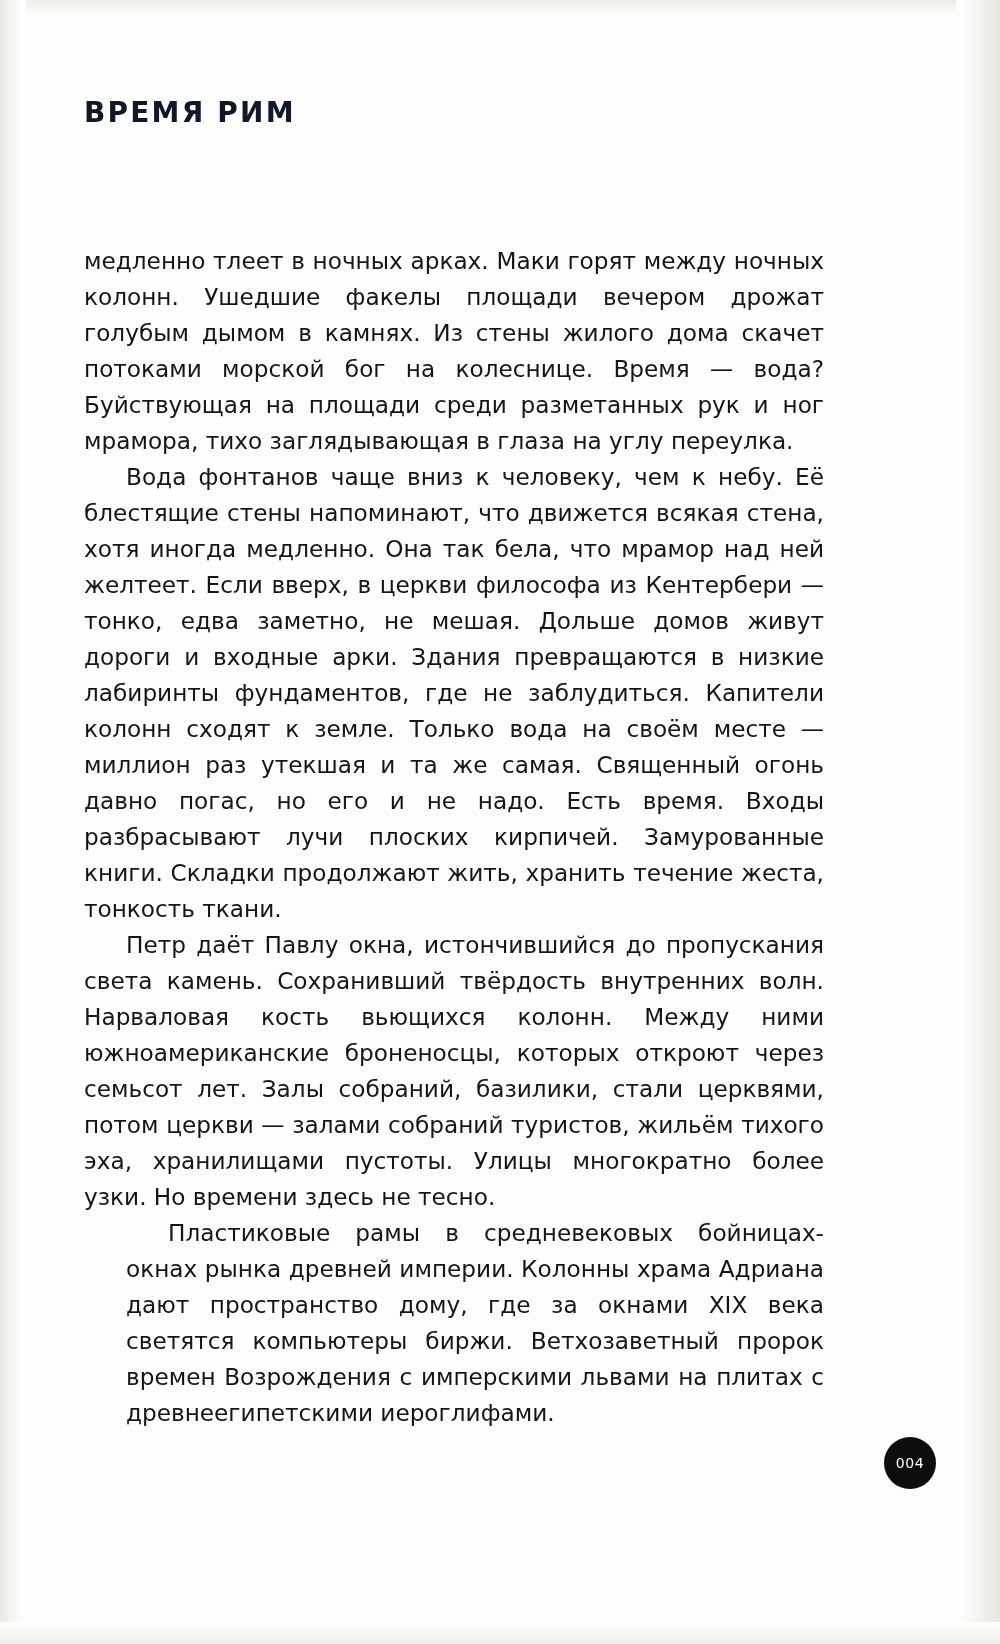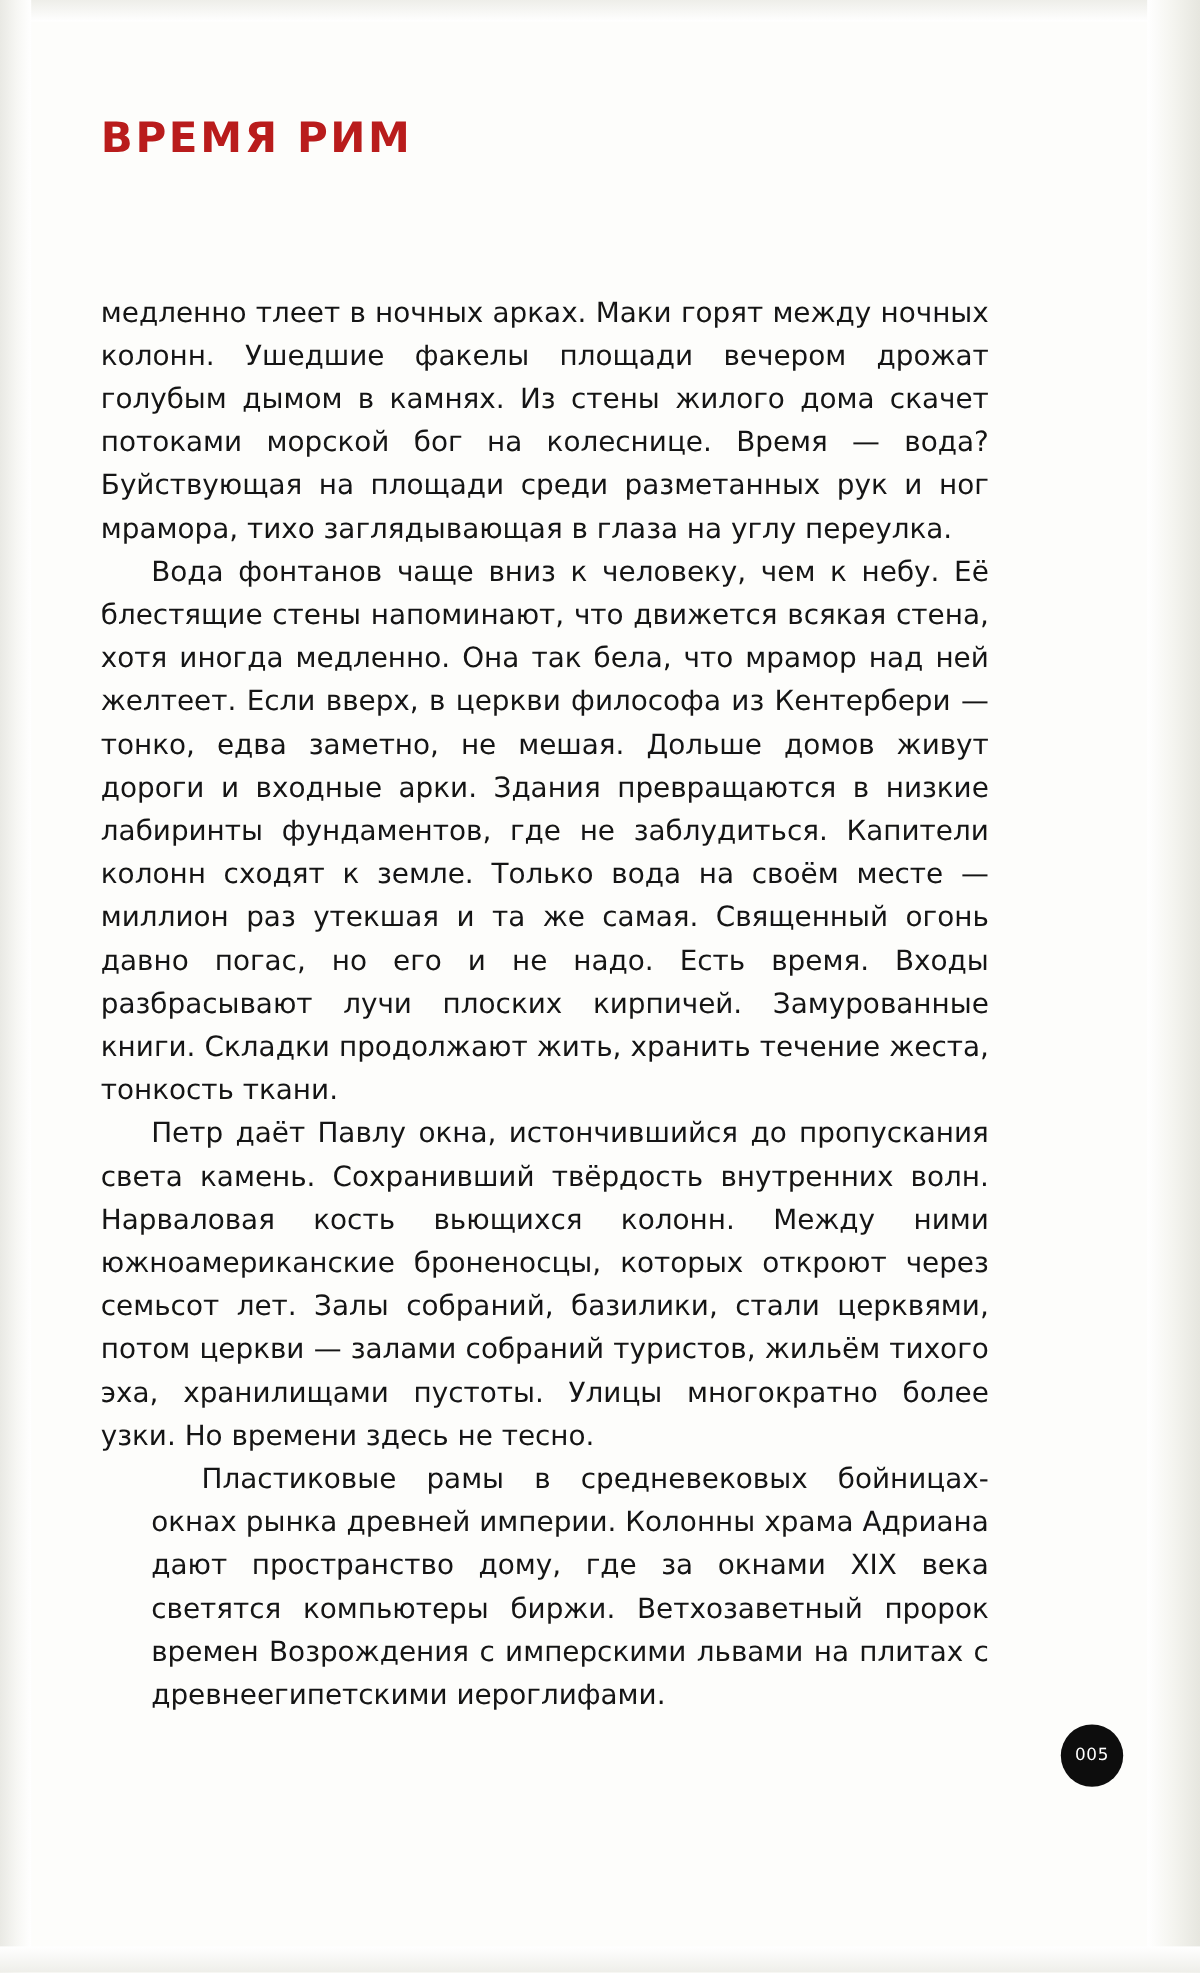--- a/index.html
+++ b/index.html
@@ -46,24 +46,24 @@
     left: 84px;
     top: 0;
     width: 740px;
     height: 100%;
   }
 
   .running-head {
     position: absolute;
     top: 96px;
     left: 0;
-    font-size: 35px;
+    font-size: 28px;
     font-weight: 700;
     letter-spacing: 2.2px;
-    color: #b91c1c;
+    color: #0f172a;
     white-space: nowrap;
   }
 
   .body-text {
     position: absolute;
     top: 243px;
     left: 0;
     width: 740px;
     color: #151515;
     font-size: 23.2px;
@@ -117,15 +117,15 @@
 
     <div class="body-text">
       <p>медленно тлеет в ночных арках. Маки горят между ночных ко­лонн. Ушедшие факелы площади вечером дрожат голубым ды­мом в камнях. Из стены жилого дома скачет потоками морской бог на колеснице. Время — вода? Буйствующая на площади среди разметанных рук и ног мрамора, тихо заглядывающая в глаза на углу переулка.</p>
       <p class="indent">Вода фонтанов чаще вниз к человеку, чем к небу. Её бле­стящие стены напоминают, что движется всякая стена, хотя иногда медленно. Она так бела, что мрамор над ней желте­ет. Если вверх, в церкви философа из Кентербери — тонко, едва заметно, не мешая. Дольше домов живут дороги и вход­ные арки. Здания превращаются в низкие лабиринты фунда­ментов, где не заблудиться. Капители колонн сходят к земле. Только вода на своём месте — миллион раз утекшая и та же самая. Священный огонь давно погас, но его и не надо. Есть время. Входы разбрасывают лучи плоских кирпичей. Замуро­ванные книги. Складки продолжают жить, хранить течение жеста, тонкость ткани.</p>
       <p class="indent">Петр даёт Павлу окна, истончившийся до пропускания света камень. Сохранивший твёрдость внутренних волн. Нарваловая кость вьющихся колонн. Между ними южноамериканские бро­неносцы, которых откроют через семьсот лет. Залы собраний, базилики, стали церквями, потом церкви — залами собраний туристов, жильём тихого эха, хранилищами пустоты. Улицы многократно более узки. Но времени здесь не тесно.</p>
       <p class="indent">Пластиковые рамы в средневековых бойницах-окнах рын­ка древней империи. Колонны храма Адриана дают про­странство дому, где за окнами XIX века светятся компьютеры биржи. Ветхозаветный пророк времен Возрождения с импер­скими львами на плитах с древнеегипетскими иероглифами.</p>
     </div>
 
   </div>
 
-  <div class="folio">005</div>
+  <div class="folio">004</div>
 
 </div>
 
 </body></html>

